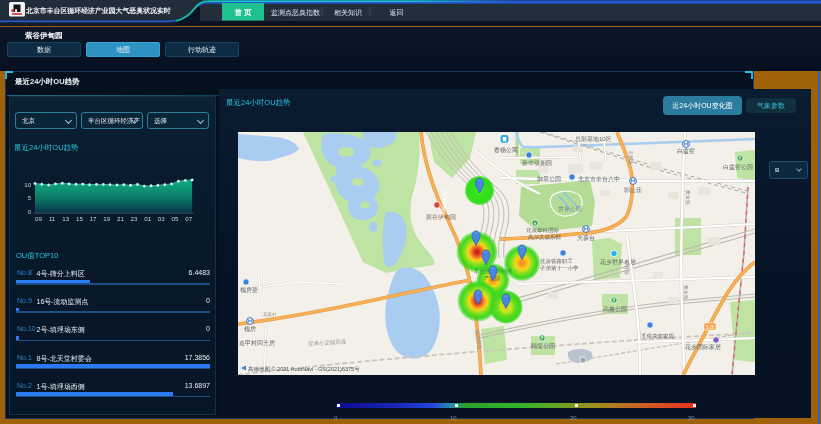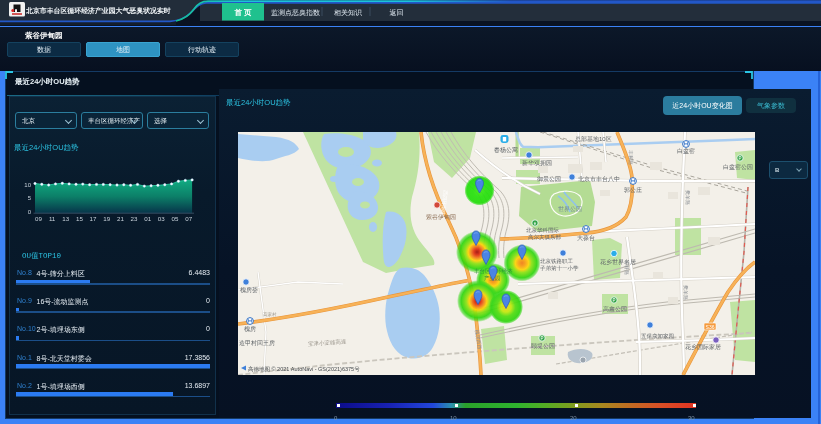--- a/index.html
+++ b/index.html
@@ -1,17 +1,17 @@
 <!DOCTYPE html>
 <html><head>
 <meta charset="utf-8">
 <style>
   * { margin:0; padding:0; box-sizing:border-box; }
   body { font-family:"Liberation Sans", sans-serif; background:#04080f; }
-  .page { position:relative; width:821px; height:424px; background:#3b82f6; overflow:hidden; }
+  .page { position:relative; width:821px; height:424px; background:#a16207; overflow:hidden; }
   .abs { position:absolute; }
   .pubsys { position:absolute; left:25px; top:31px; color:#fff; font-size:7.5px; font-weight:bold; }
   .tabbtn { position:absolute; top:42px; height:15px; line-height:14px; width:74px; text-align:center; color:#e8f2f8; font-size:7px; background:#0c2b44; border:1px solid #14425f; border-radius:2px; }
   .tabbtn.active { background:#2e93c2; border-color:#3aa5d2; }
   .outer { position:absolute; left:5px; top:71px; width:749px; height:348px; border:1px solid #143a64; background:#05101f; }
   .outer-hd { position:absolute; left:9px; top:5px; color:#e9f2f7; font-size:7.5px; font-weight:bold; }
   .corner { position:absolute; width:9px; height:9px; }
   .hdline { position:absolute; left:1px; top:23px; width:212px; height:1px; background:linear-gradient(90deg,#1a6a85,#14526e 70%,#0e3c5e); }
   .lpanel { position:absolute; left:3px; top:24px; width:207px; height:319px; background:linear-gradient(180deg,#0b2134,#081a2b 30%,#071626); border:1px solid #11314b; }
   .sel { position:absolute; top:15px; height:17px; background:#0a2438; border:1px solid #2b7e9e; border-radius:3px; color:#e8f1f6; font-size:6.5px; line-height:15px; padding-left:6px; white-space:nowrap; overflow:hidden; }
@@ -130,21 +130,21 @@
             <text x="83.0" y="65.8" font-size="6.2" fill="#c9d3dc" text-anchor="middle">17</text>
             <text x="96.7" y="65.8" font-size="6.2" fill="#c9d3dc" text-anchor="middle">19</text>
             <text x="110.4" y="65.8" font-size="6.2" fill="#c9d3dc" text-anchor="middle">21</text>
             <text x="124.0" y="65.8" font-size="6.2" fill="#c9d3dc" text-anchor="middle">23</text>
             <text x="137.7" y="65.8" font-size="6.2" fill="#c9d3dc" text-anchor="middle">01</text>
             <text x="151.3" y="65.8" font-size="6.2" fill="#c9d3dc" text-anchor="middle">03</text>
             <text x="165.0" y="65.8" font-size="6.2" fill="#c9d3dc" text-anchor="middle">05</text>
             <text x="178.7" y="65.8" font-size="6.2" fill="#c9d3dc" text-anchor="middle">07</text>
           </g>
         </svg>
-      <div class="cyanlabel" style="left:12px;top:154px;font-family:Liberation Mono, monospace;">OU值TOP10</div>
+      <div class="cyanlabel" style="left:6px;top:154px;">OU值TOP10</div>
       <div class="t10row" style="top:172.0px">
 <span class="no" style="position:absolute;left:1px;top:0">No.8</span>
 <span class="nm" style="position:absolute;left:20.5px;top:0">4号-筛分上料区</span>
 <span class="val">6.4483</span>
 <div class="bar-fill" style="top:10.5px;width:74px"></div>
 <div class="bar-track" style="top:14.2px"></div>
 </div>
 <div class="t10row" style="top:200.2px">
 <span class="no" style="position:absolute;left:1px;top:0">No.9</span>
 <span class="nm" style="position:absolute;left:20.5px;top:0">16号-流动监测点</span>

